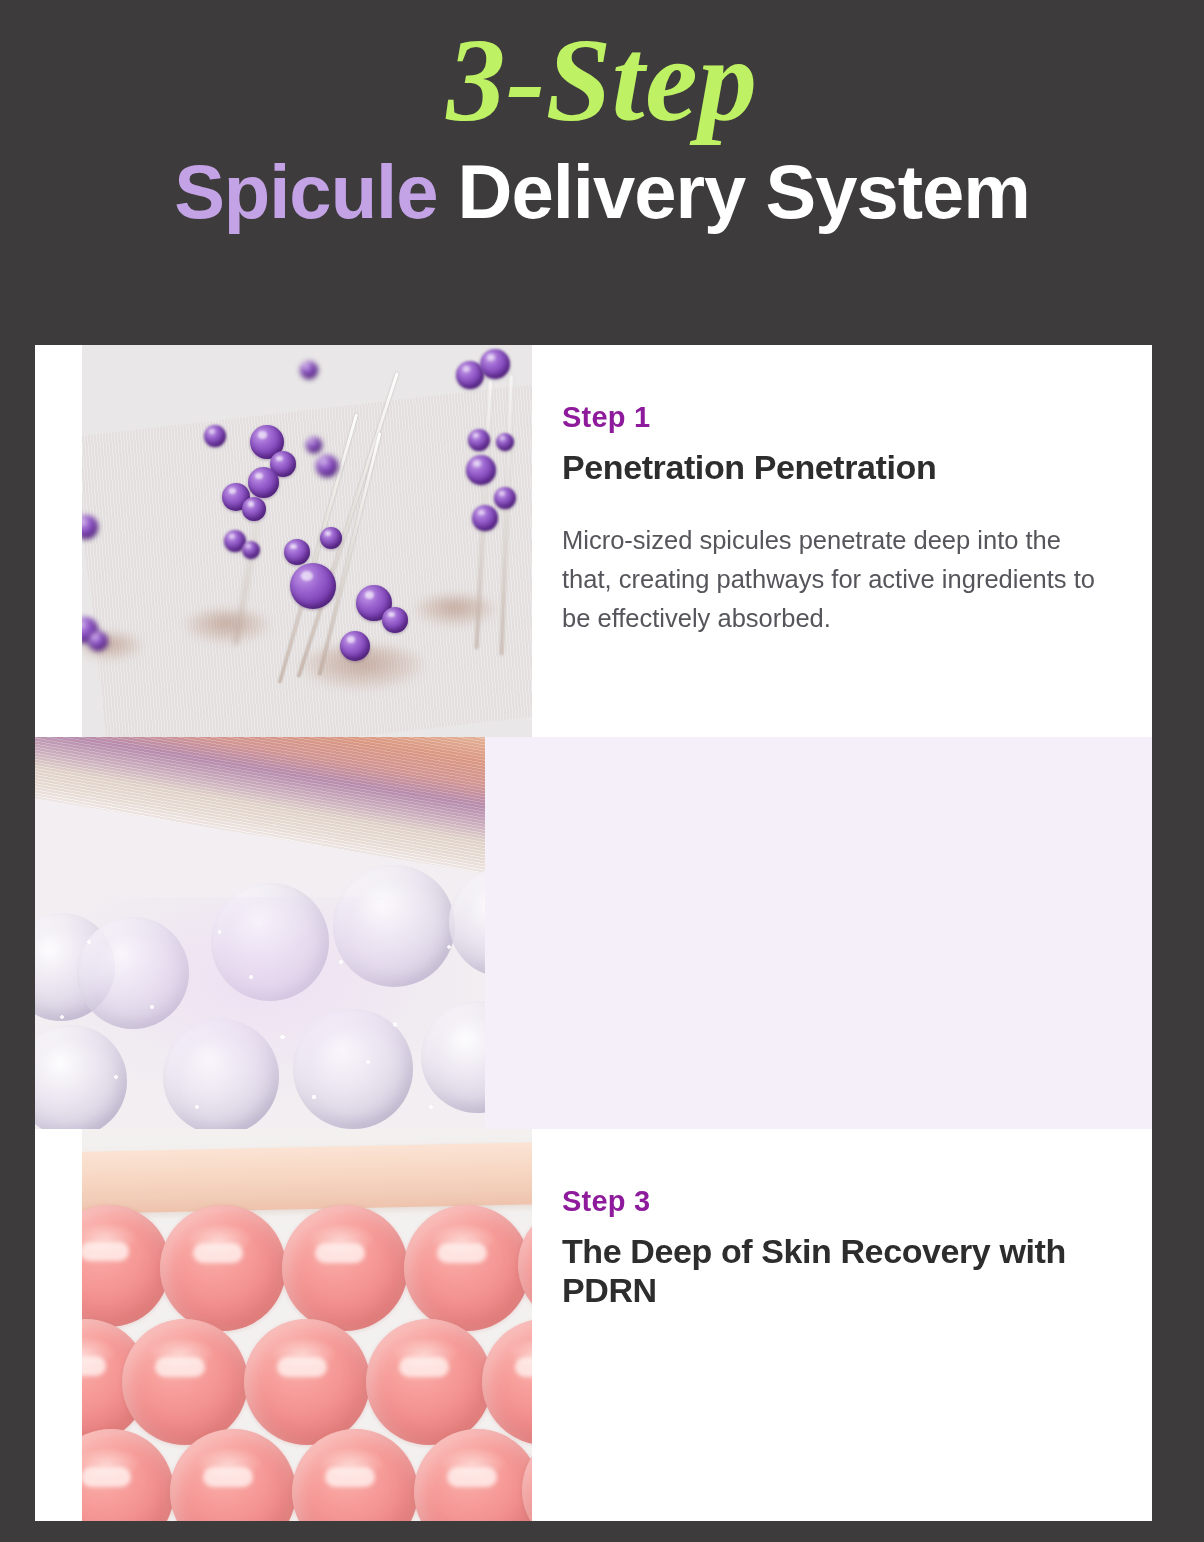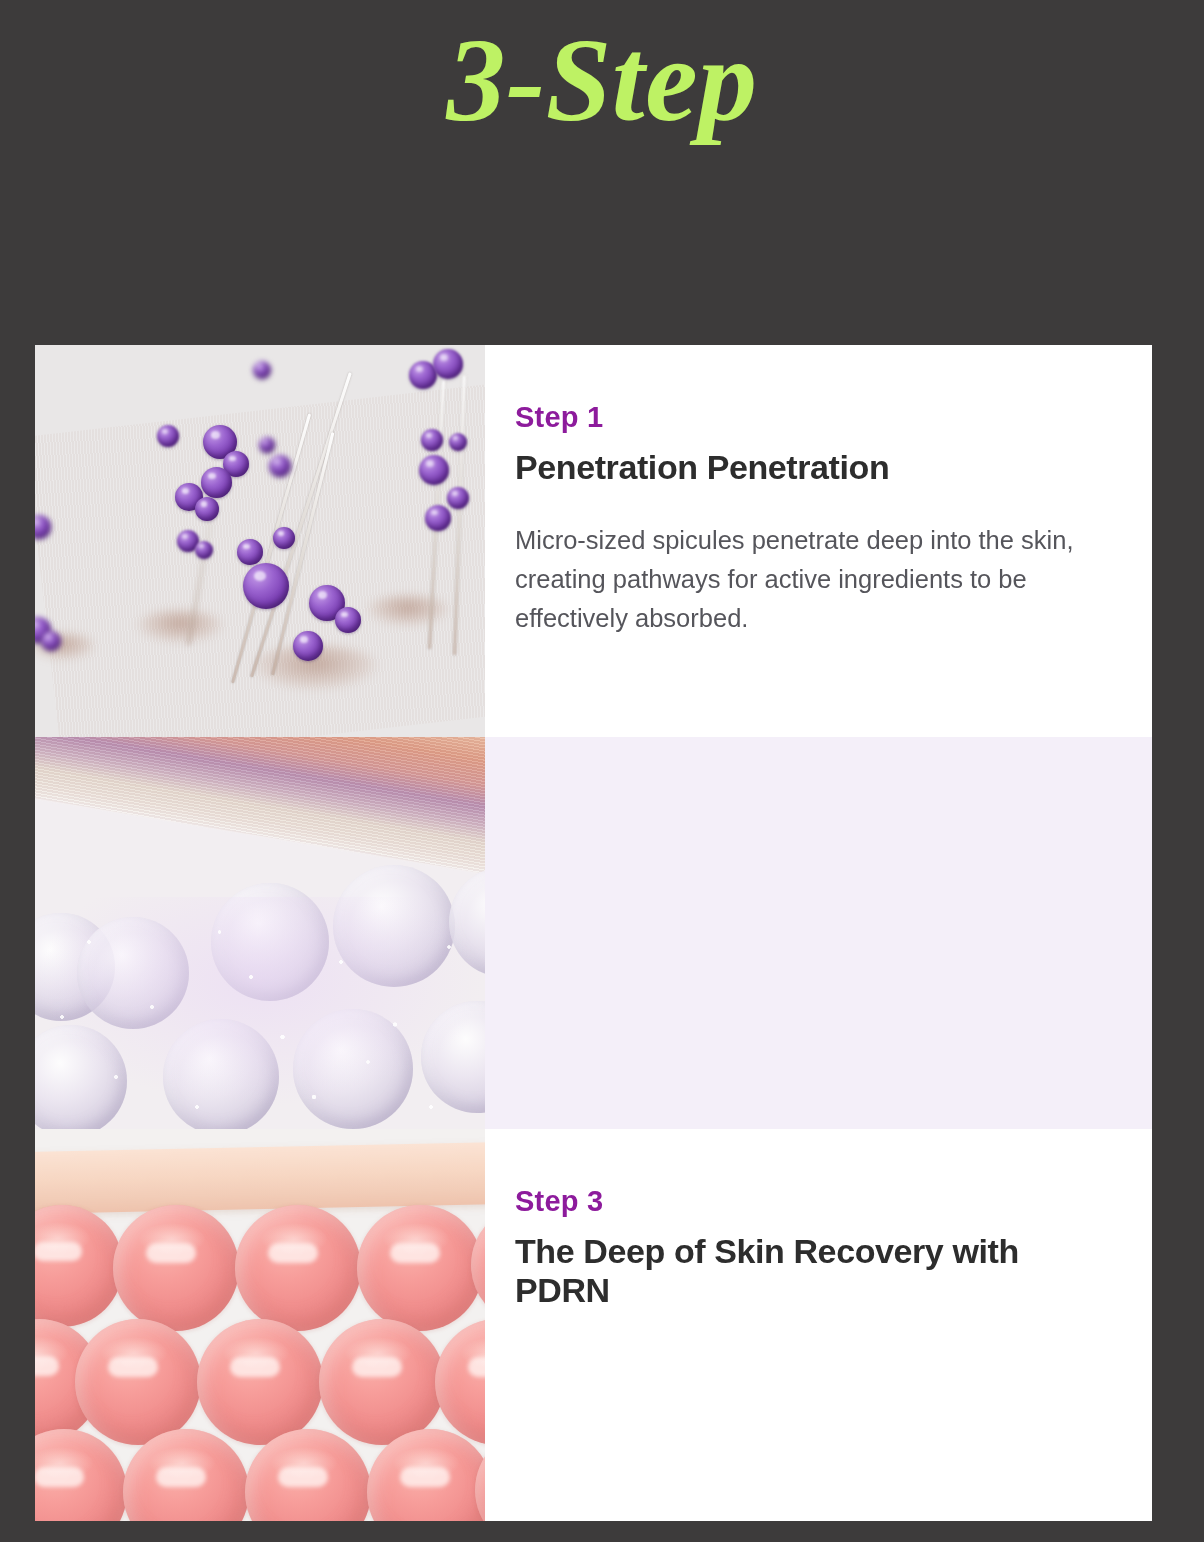--- a/index.html
+++ b/index.html
@@ -56,21 +56,21 @@
     overflow:hidden;
   }
 
   .step-row {
     display:flex;
     width:100%;
     height:392px;
     overflow:hidden;
   }
   .step-row.tint { background:#f4eff9; }
-  .step-row.plain { background:#ffffff; }
+  .step-row.plain { background:#ffffff;padding-left:47px; }
 
   .step-media {
     position:relative;
     width:450px;
     height:392px;
     flex:0 0 450px;
     overflow:hidden;
   }
 
   .step-text {
@@ -236,20 +236,23 @@
     content:""; position:absolute; left:20%; top:14%;
     width:54%; height:26%; border-radius:50%;
     background:radial-gradient(ellipse at 50% 50%, rgba(255,250,248,.45) 0%, rgba(255,255,255,0) 70%);
   }
 </style>
 </head>
 <body>
 
 <div class="header">
   <div class="title-script">3-Step</div>
+  <div class="title-main">
+    <span class="w1">Spicule</span><span class="w2">&nbsp;</span><span class="w2">Delivery System</span>
+  </div>
 </div>
 
 <div class="card">
 
   <div class="step-row plain">
 
     <div class="step-media m1">
       <div class="skin"></div>
       <div class="skin-tex"></div>
 
@@ -296,21 +299,21 @@
       <div class="bead blurme" style="left:6px;top:286px;width:20px;height:20px;"></div>
 
       <div class="bead blurme" style="left:218px;top:16px;width:18px;height:18px;"></div>
       <div class="bead blurme" style="left:224px;top:92px;width:16px;height:16px;"></div>
       <div class="bead blurme" style="left:234px;top:110px;width:22px;height:22px;"></div>
     </div>
 
     <div class="step-text">
       <div class="step-label">Step 1</div>
       <div class="step-title">Penetration Penetration</div>
-      <div class="step-body">Micro-sized spicules penetrate deep into the skin, creating pathways for active ingredients to be effectively absorbed.</div>
+      <div class="step-body">Micro-sized spicules penetrate deep into the that, creating pathways for active ingredients to be effectively absorbed.</div>
     </div>
   </div>
 
   <div class="step-row tint">
 
     <div class="step-media m2">
       <div class="band"></div>
       <div class="band-tex"></div>
 
       <div class="collagen" style="left:-28px;top:176px;width:108px;height:108px;"></div>

